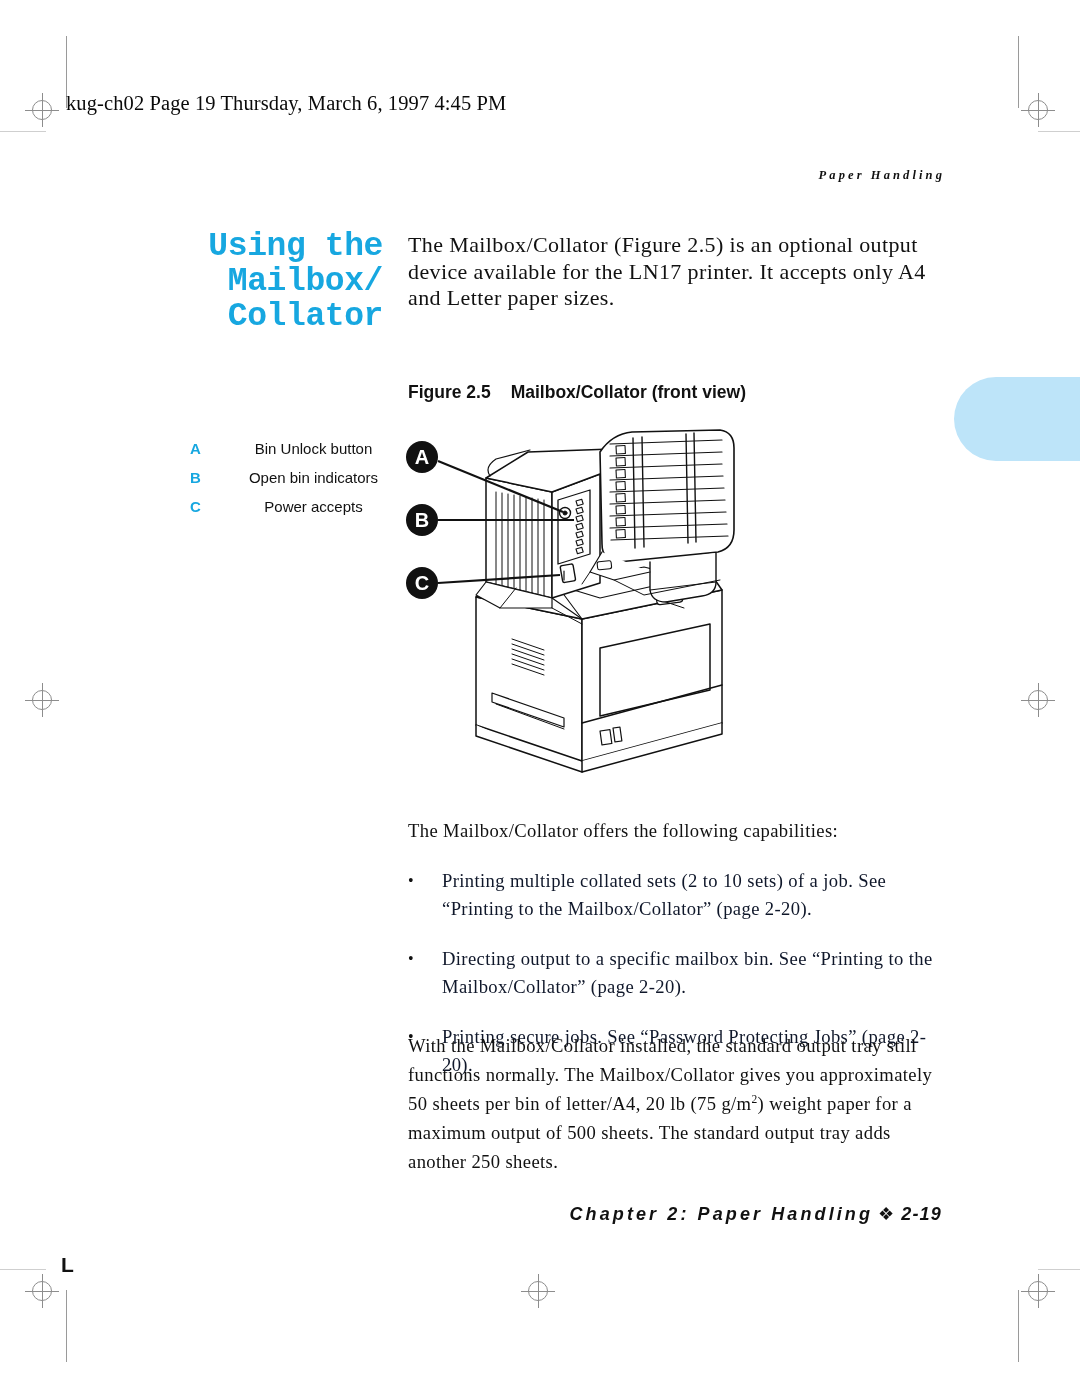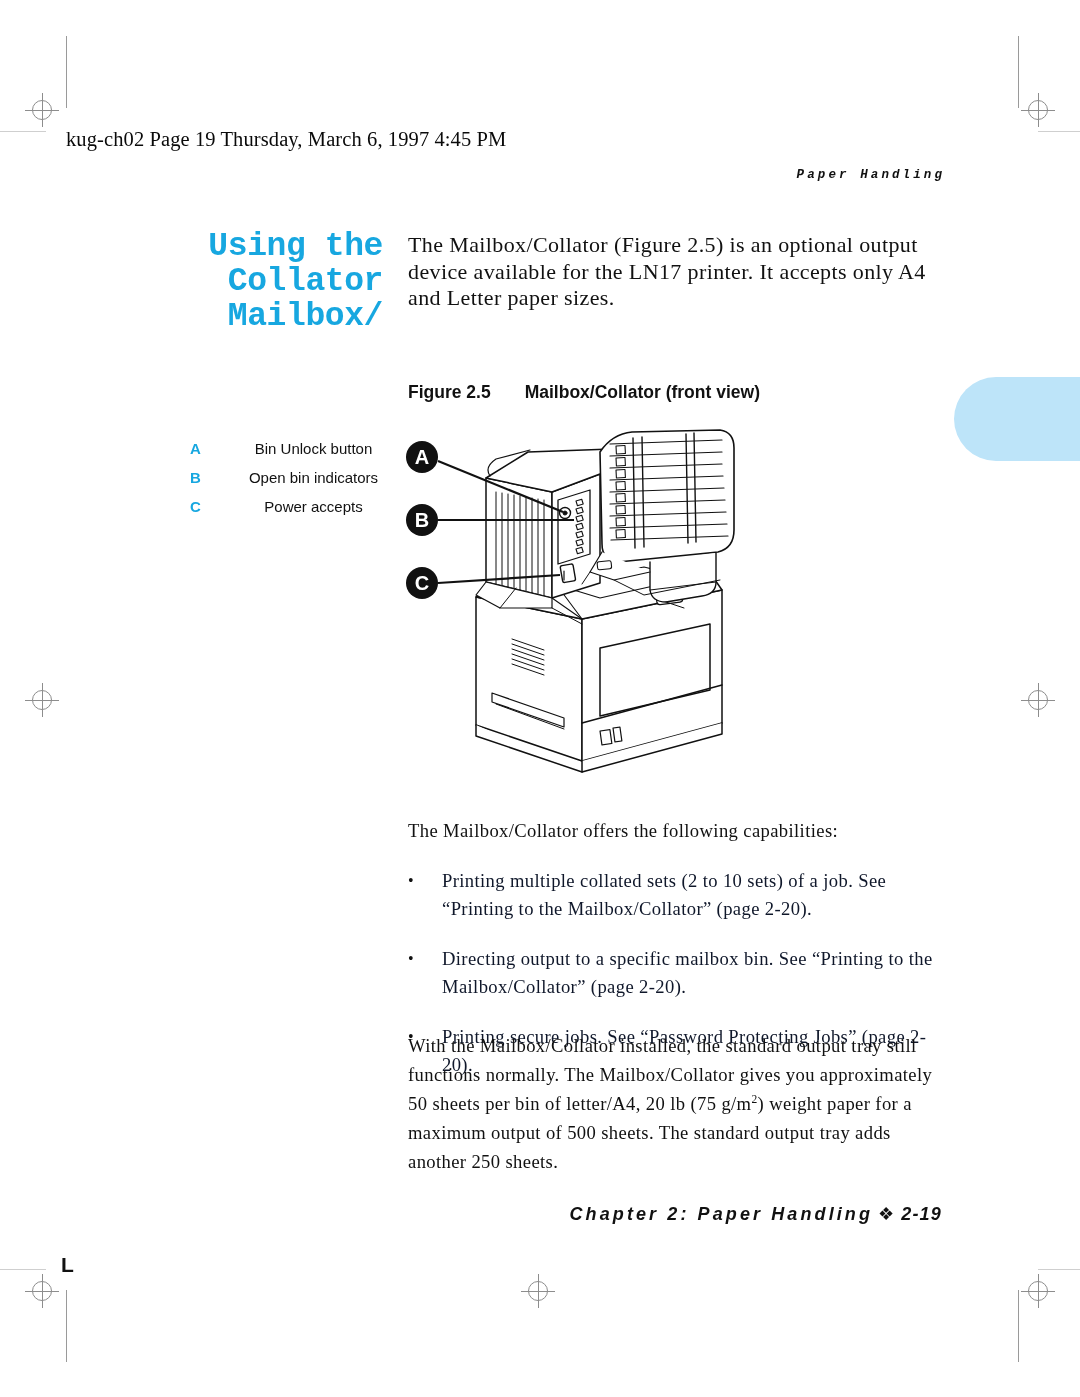--- a/index.html
+++ b/index.html
@@ -66,29 +66,28 @@
   
   .file-stamp {
     position: absolute;
     left: 66px;
     top: 92px;
     font-family: "Liberation Serif", "DejaVu Serif", serif;
     font-size: 20.5px;
     color: #0a0a0a;
     white-space: nowrap;
     letter-spacing: 0.1px;
-    margin-top: 36px;
   }
 
   
   .running-head {
     position: absolute;
     right: 135px;
     top: 168px;
-    font-family: Liberation Mono, monospace;
+    font-family: Liberation Serif, serif;
     font-size: 12.5px;
     font-weight: bold;
     font-style: italic;
     letter-spacing: 3.1px;
     color: #111;
     white-space: nowrap;
   }
 
   
   .thumb-tab {
@@ -139,21 +138,21 @@
   .fig-caption {
     position: absolute;
     left: 408px;
     top: 382px;
     font-family: "Liberation Sans", "DejaVu Sans", sans-serif;
     font-size: 17.5px;
     font-weight: bold;
     color: #111;
     white-space: nowrap;
   }
-  .fig-caption .num { margin-right: 34px; }
+  .fig-caption .num { margin-right: 20px; }
 
   
   .legend {
     position: absolute;
     left: 190px;
     top: 440px;
     width: 215px;
   }
   .legend-row {
     display: flex;
@@ -308,22 +307,22 @@
   <div class="corner-L" style="left:61px; top:1254px;">L</div>
 
   <div class="file-stamp">kug-ch02  Page 19  Thursday, March 6, 1997  4:45 PM</div>
 
   <div class="running-head">Paper Handling</div>
 
   <div class="thumb-tab"></div>
 
   <div class="chapter-heading">
     <span>Using the</span>
+    <span>Mailbox/</span>
     <span>Collator</span>
-    <span>Mailbox/</span>
   </div>
 
   <div class="body-col">
     <p class="body">The Mailbox/Collator (Figure 2.5) is an optional output device available for the LN17 printer. It accepts only A4 and Letter paper sizes.</p>
   </div>
 
   <div class="fig-caption">
     <span class="num">Figure 2.5</span><span>Mailbox/Collator (front view)</span>
   </div>
 

